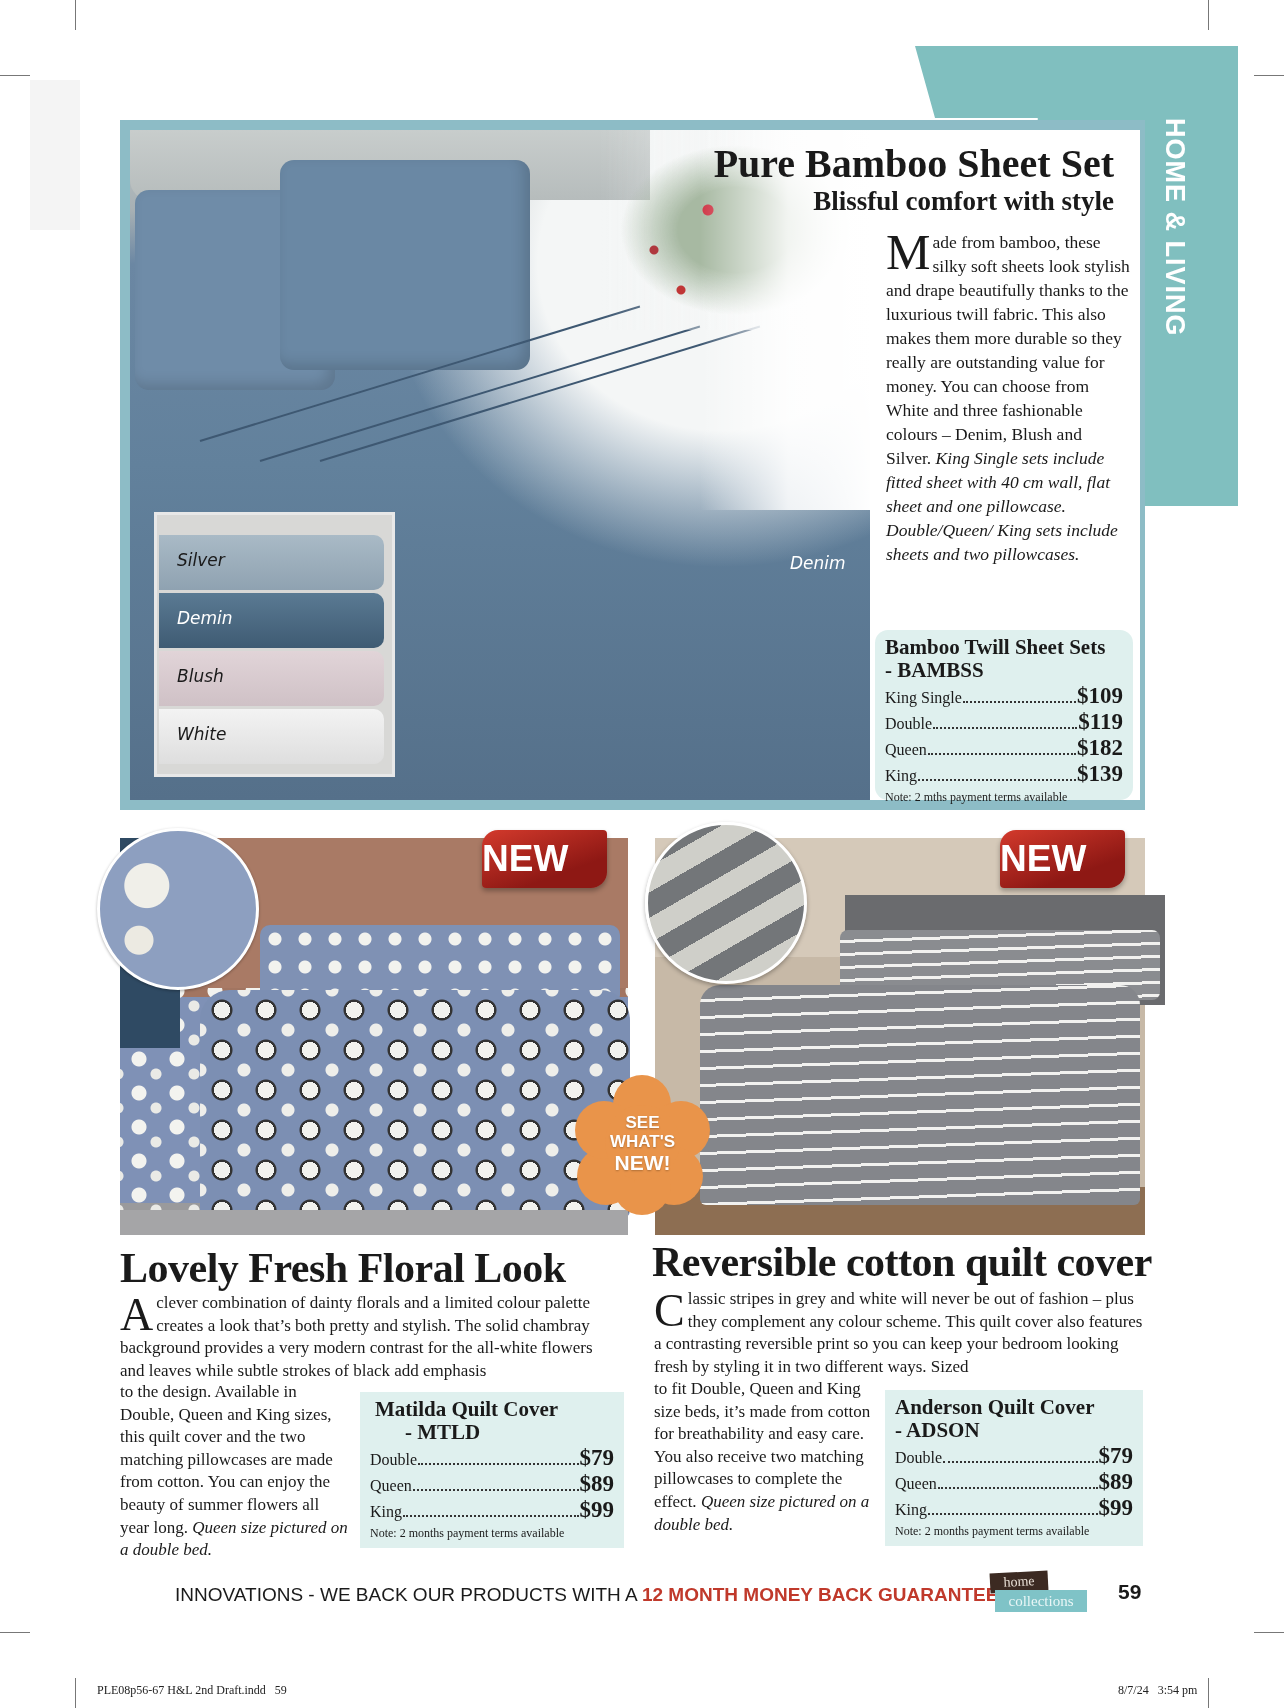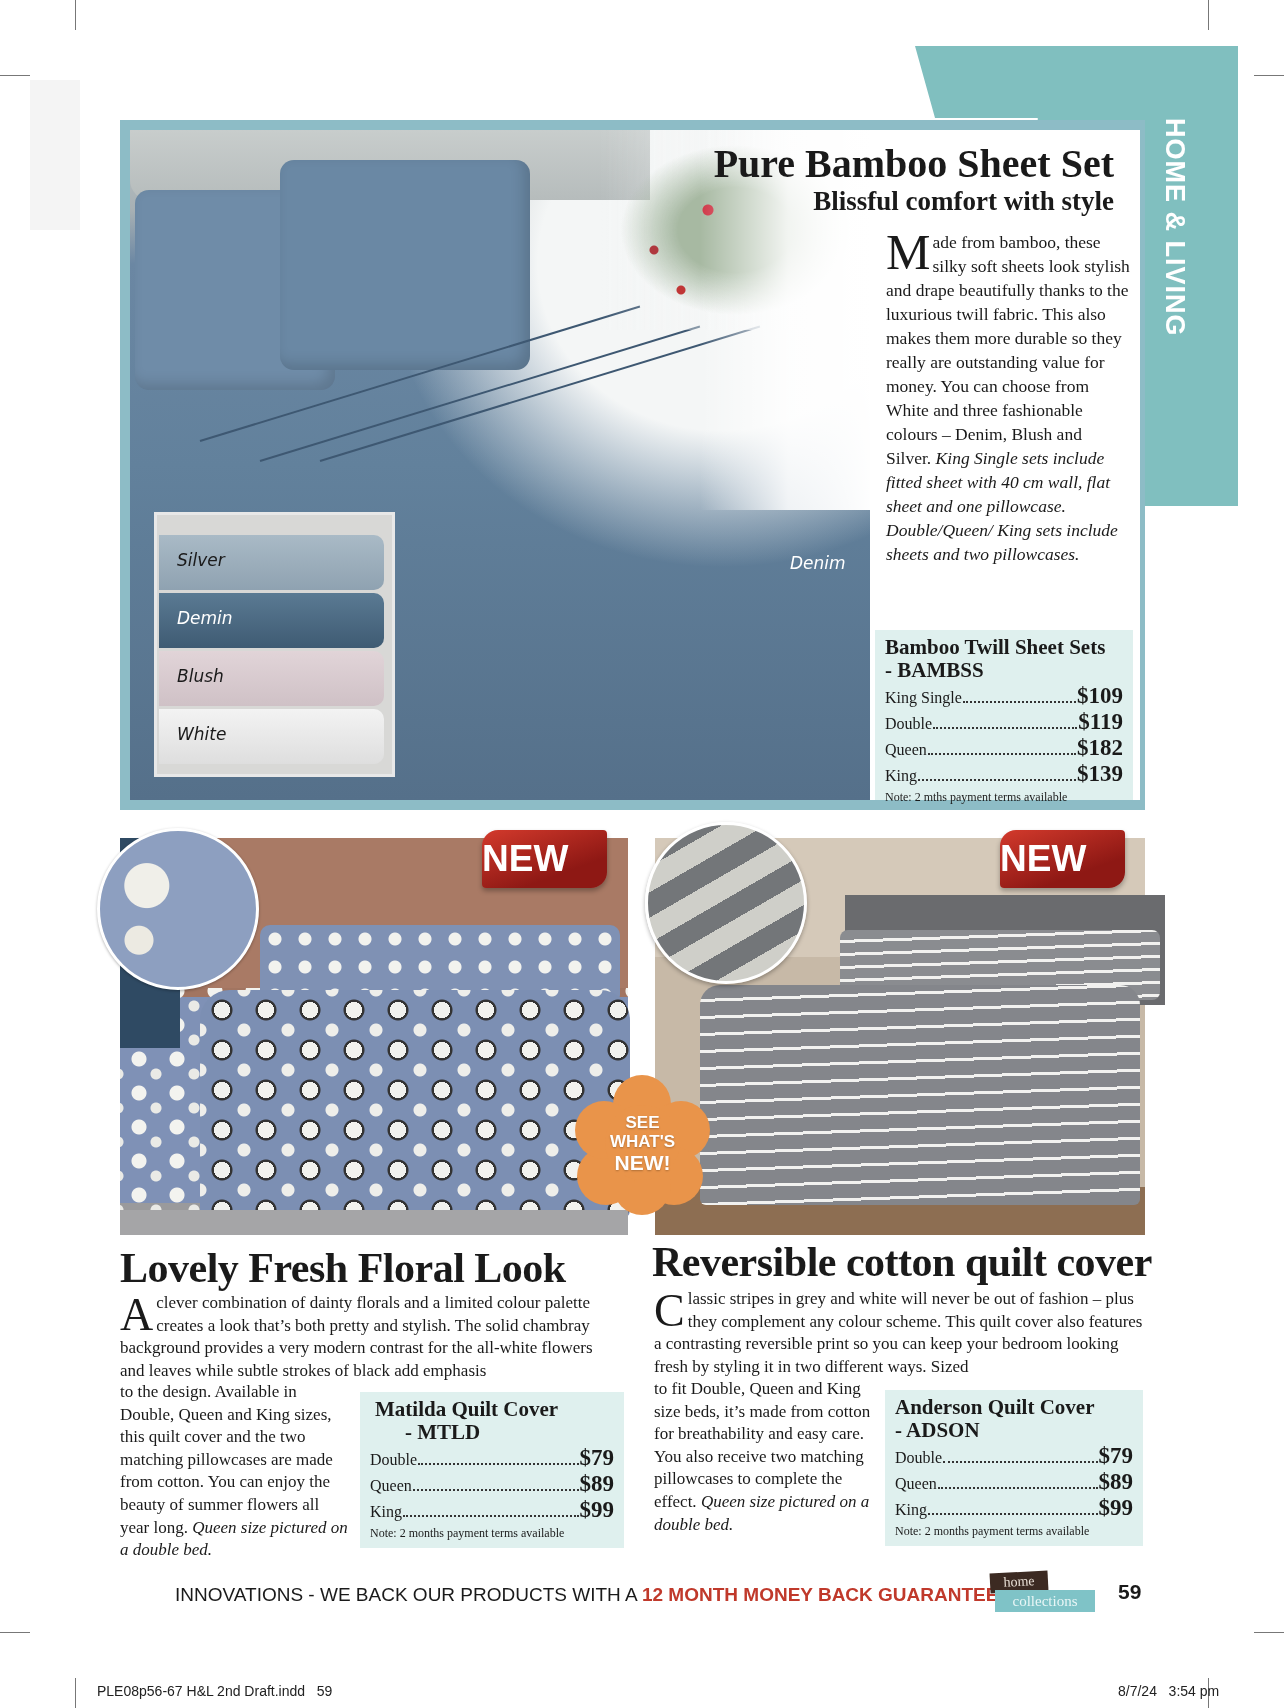--- a/index.html
+++ b/index.html
@@ -101,24 +101,24 @@
   .art-title { position: absolute; font-weight: bold; font-size: 42px; white-space: nowrap; letter-spacing: -0.5px; }
   .art-body { position: absolute; font-size: 17px; line-height: 22.6px; }
   .art-body .dropcap2 { float: left; font-size: 46px; line-height: 38px; margin-right: 3px; margin-top: 4px; }
   .art-body i { font-style: italic; }
 
   
   .footer-line { position: absolute; left: 175px; top: 1584px; font-family: "Liberation Sans", sans-serif; font-size: 19px; color: #1a1a1a; white-space: nowrap; }
   .footer-line .red { color: #c0392b; font-weight: bold; }
   .logo { position: absolute; left: 990px; top: 1572px; width: 110px; height: 44px; }
   .logo-top { position:absolute; left:0; top:0; width:58px; height:20px; background:#3c2a22; color:#e9e0d6; font-size:14px; text-align:center; line-height:20px; transform: rotate(-3deg); }
-  .logo-bot { position:absolute; left:5px; top:18px; width:100px; height:22px; background:#7fc3c7; color:#e9f6f6; font-size:15px; text-align:center; line-height:22px; }
+  .logo-bot { position:absolute; left:5px; top:18px; width:92px; height:22px; background:#7fc3c7; color:#e9f6f6; font-size:15px; text-align:center; line-height:22px; }
   .page-num { position: absolute; left: 1118px; top: 1580px; font-family: "Liberation Sans", sans-serif; font-weight: bold; font-size: 21px; }
 
-  .slug { position: absolute; top: 1683px; font-family: Liberation Sans, sans-serif; font-size: 14px; color: #222; }
+  .slug { position: absolute; top: 1683px; font-family: Liberation Serif, serif; font-size: 12px; color: #222; }
 </style>
 </head>
 <body>
 
 <div class="crop" style="left:75px;top:0;width:1px;height:30px;"></div>
 <div class="crop" style="left:0;top:75px;width:30px;height:1px;"></div>
 <div class="crop" style="left:1208px;top:0;width:1px;height:30px;"></div>
 <div class="crop" style="left:1254px;top:75px;width:30px;height:1px;"></div>
 <div class="crop" style="left:0;top:1632px;width:30px;height:1px;"></div>
 <div class="crop" style="left:1254px;top:1632px;width:30px;height:1px;"></div>
@@ -157,21 +157,21 @@
       <span style="color:#fff;">Demin</span>
     </div>
   <div class="swatch" style="background:linear-gradient(180deg,#e1d4d8,#cfc1c6);">
       <span style="color:#1a1a1a;">Blush</span>
     </div>
   <div class="swatch" style="background:linear-gradient(180deg,#f3f3f3,#dedede);">
       <span style="color:#1a1a1a;">White</span>
     </div>
 </div>
 
-<div class="price-box" style="left:875px;top:630px;width:258px;height:170px;">
+<div class="price-box" style="left:875px;top:630px;width:258px;height:170px;border-radius:13px;">
   <div class="pb-title">Bamboo Twill Sheet Sets</div>
   <div class="pb-title" style="margin-bottom:2px;">- BAMBSS</div>
   <div class="price-row">
       <span class="lbl">King Single</span>
       <span class="dots"></span>
       <span class="val">$109</span>
     </div>
   <div class="price-row">
       <span class="lbl">Double</span>
       <span class="dots"></span>

